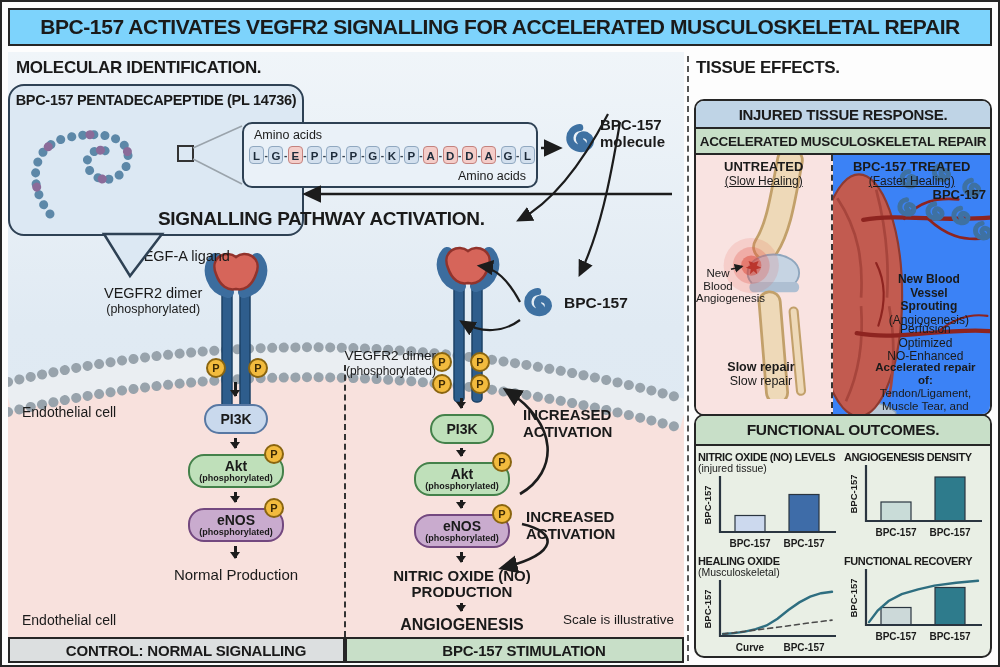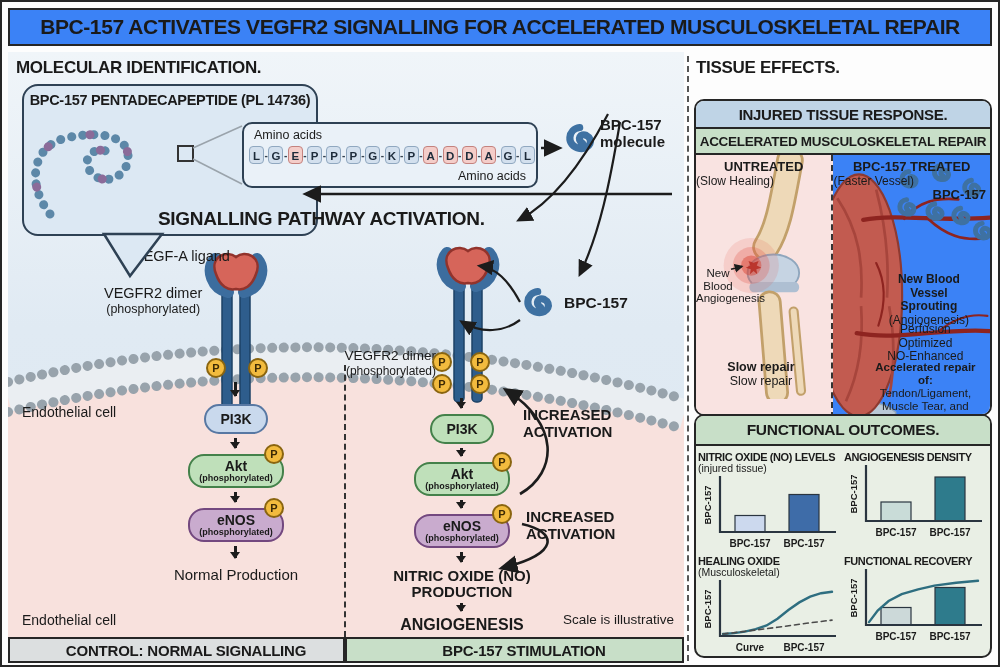--- a/index.html
+++ b/index.html
@@ -1,29 +1,29 @@
 <!DOCTYPE html>
 <html><head>
 <meta charset="utf-8">
 <style>
   html,body{margin:0;padding:0;background:#e8e8e8;}
   #canvas{position:relative;width:1000px;height:667px;background:#fdfdfd;border:2px solid #262626;
     box-sizing:border-box;overflow:hidden;font-family:"Liberation Sans","DejaVu Sans",sans-serif;color:#1a1a1a;}
   
-  #title-bar{position:absolute;left:6px;right:6px;top:6px;height:38px;background:#3b82f6;
+  #title-bar{position:absolute;left:6px;right:6px;top:6px;height:38px;background:#7dd3fc;
     border:2.5px solid #262626;box-sizing:border-box;display:flex;align-items:center;justify-content:center;
     font-size:21px;font-weight:bold;letter-spacing:-0.4px;}
   
   #left-panel{position:absolute;left:6px;top:50px;width:676px;height:611px;
     background:linear-gradient(#f0f5f9,#e0eaf3 45%,#dde8f2);}
   #bg-svg,#fg-svg{position:absolute;inset:0;}
   #bg-svg{z-index:0;} #fg-svg{z-index:3;pointer-events:none;}
   .lp{position:absolute;z-index:2;}
   .h-section{font-size:17px;font-weight:bold;letter-spacing:-0.3px;}
-  #peptide-box{left:14px;top:32px;width:296px;height:152px;background:#dce8f3;border:2.5px solid #2e4154;
+  #peptide-box{left:0;top:32px;width:296px;height:152px;background:#dce8f3;border:2.5px solid #2e4154;
     border-radius:16px;box-sizing:border-box;}
   #peptide-box .bx-title{margin-top:6px;text-align:center;font-size:14.5px;font-weight:bold;letter-spacing:-0.3px;}
   #amino-box{left:234px;top:70px;width:296px;height:66px;background:#eaf1f8;border:2px solid #2e4154;
     border-radius:10px;box-sizing:border-box;}
   #amino-box .aa-top{position:absolute;left:10px;top:4px;font-size:12.5px;}
   #amino-box .aa-bottom{position:absolute;right:10px;bottom:3px;font-size:12.5px;}
   #aa-seq{position:absolute;left:4px;top:22px;width:288px;display:flex;align-items:center;justify-content:center;}
   .aa{display:inline-block;width:15px;height:18px;line-height:18px;text-align:center;font-size:11.5px;font-weight:bold;
     background:#d3e0ee;border:1.5px solid #90a8c0;border-radius:4px;box-sizing:border-box;color:#1d2b3a;}
   .aa.hl{background:#f4cdc9;border-color:#c4827e;}
@@ -51,21 +51,21 @@
     justify-content:center;font-size:15px;font-weight:bold;letter-spacing:-0.3px;}
   #card-tissue .card-banner{height:24px;background:#c8dfc8;border-bottom:2px solid #262626;display:flex;align-items:center;
     justify-content:center;font-size:13.5px;font-weight:bold;letter-spacing:-0.3px;}
   #tissue-body{display:flex;height:263px;}
   .half{position:relative;width:50%;height:100%;overflow:hidden;padding-left:21px;}
   #half-untreated{background:#f9e3e1;border-right:2px dashed #333;box-sizing:border-box;}
   #half-treated{background:#3b82f6;}
   .half svg{position:absolute;inset:0;z-index:1;}
   .half .txt{position:absolute;z-index:2;}
   .h-title{width:100%;text-align:center;font-size:13px;font-weight:bold;top:4px;left:0;}
-  .h-sub{width:100%;text-align:left;font-size:12px;top:19px;left:0;}
+  .h-sub{width:100%;text-align:center;font-size:12px;top:19px;left:0;text-decoration:underline;}
   #card-outcomes{left:2px;top:362px;width:298px;height:244px;background:#e9efe5;}
   #card-outcomes .card-head{height:28px;background:#c8dfc8;border-bottom:2px solid #262626;display:flex;align-items:center;
     justify-content:center;font-size:15.5px;font-weight:bold;letter-spacing:-0.3px;}
   #charts-grid{display:grid;grid-template-columns:1fr 1fr;padding:3px 2px;}
   .chart-cell{width:146px;height:104px;text-align:left;overflow:hidden;}
   .chart-title{font-size:11px;font-weight:bold;letter-spacing:-0.4px;margin-top:2px;}
   .chart-sub{font-size:10.5px;margin-top:-1px;}
 </style>
 </head>
 <body>
@@ -335,21 +335,21 @@
               <use href="#molsym" x="60" y="12" width="22" height="20"></use>
               <use href="#molsym" x="90" y="6" width="22" height="20"></use>
               <use href="#molsym" x="118" y="20" width="22" height="20"></use>
               <use href="#molsym" x="58" y="38" width="22" height="20"></use>
               <use href="#molsym" x="84" y="42" width="22" height="20"></use>
               <use href="#molsym" x="108" y="46" width="22" height="20"></use>
               <use href="#molsym" x="128" y="60" width="22" height="20"></use>
             </g>
           </svg>
           <div class="txt h-title">BPC-157 TREATED</div>
-          <div class="txt h-sub">(Faster Vessel)</div>
+          <div class="txt h-sub">(Faster Healing)</div>
           <div class="txt" style="right:4px;top:32px;font-size:13px;font-weight:bold;">BPC-157</div>
           <div class="txt" style="left:48px;top:118px;width:95px;text-align:center;font-size:12px;line-height:13.5px;">
             <b>New Blood</b><br>
             <b>Vessel Sprouting</b><br>
             <span>(Angiogenesis)</span>
           </div>
           <div class="txt" style="left:40px;top:206px;width:104px;text-align:center;font-size:11.5px;line-height:13px;">
             <b>Accelerated repair of:</b><br>
             <span>Tendon/Ligament,</span><br>
             <span>Muscle Tear, and</span><br>

